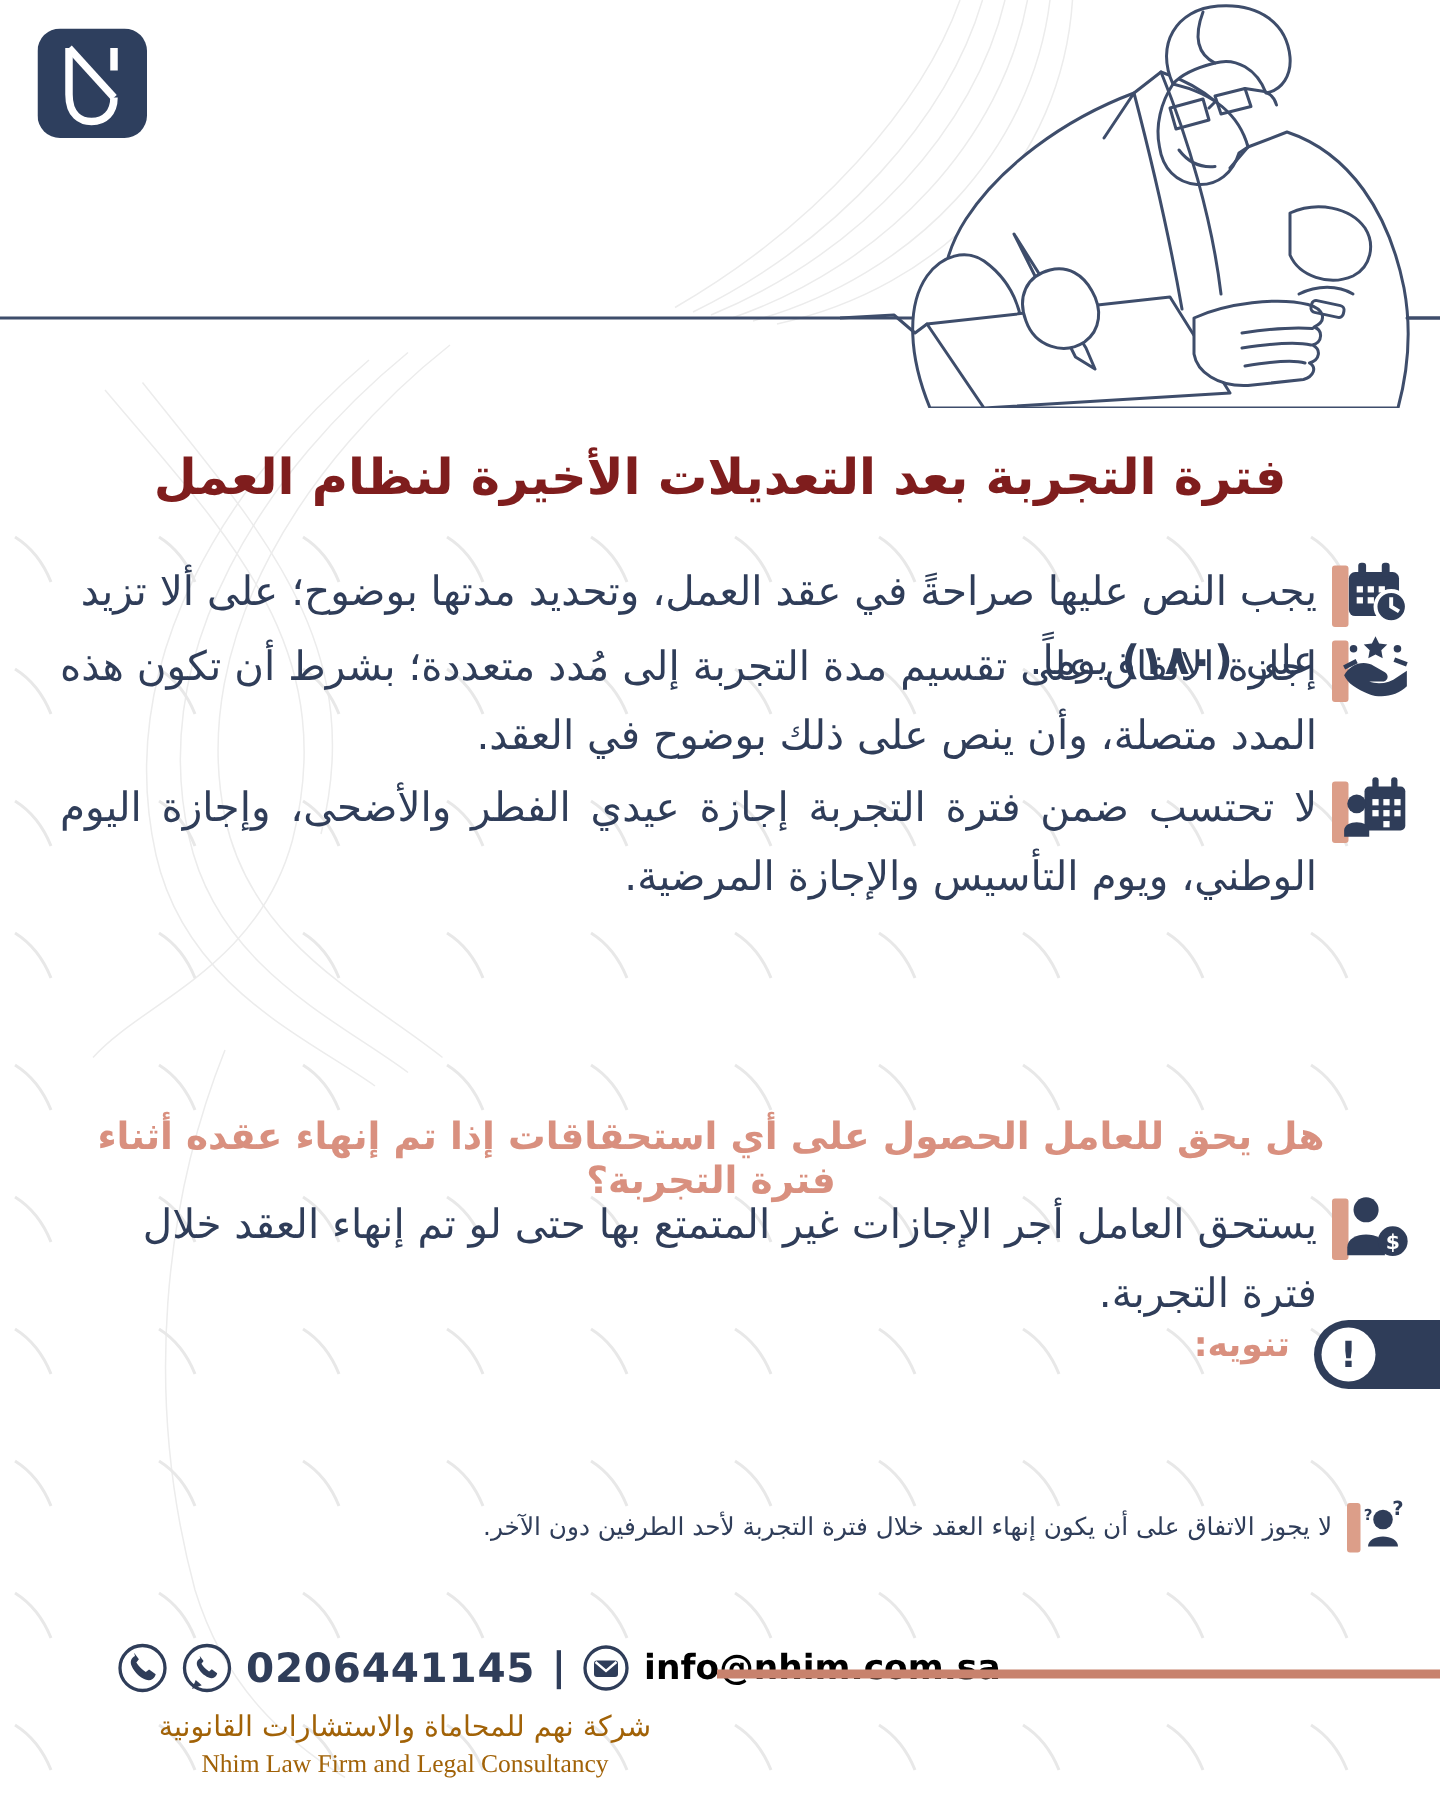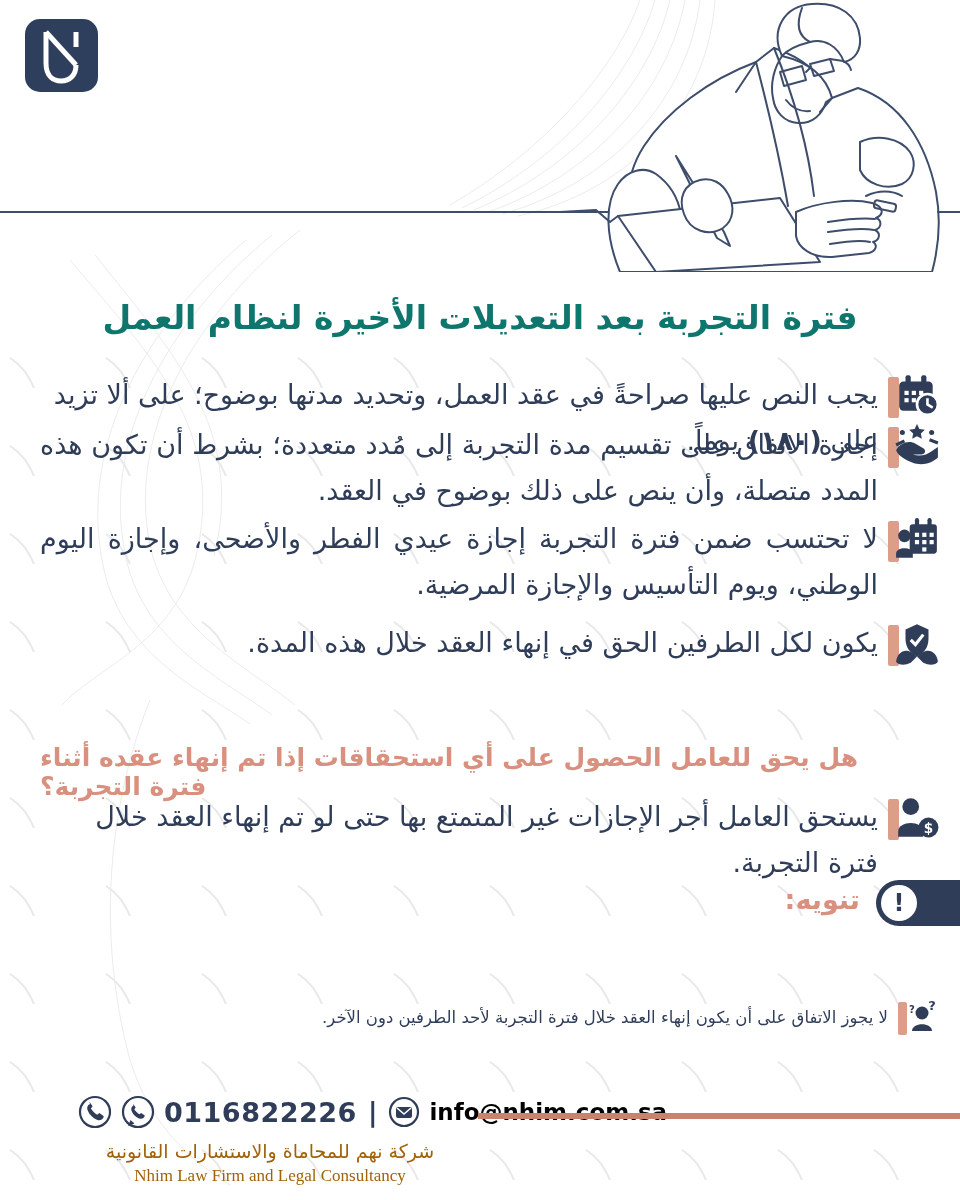--- a/index.html
+++ b/index.html
@@ -3,41 +3,41 @@
 <meta charset="utf-8">
 <style>
   html,body{margin:0;padding:0;background:#fff;}
   .page{position:relative;width:960px;height:1200px;background:#ffffff;overflow:hidden;
         font-family:"DejaVu Sans",sans-serif;color:#2f3d59;}
   .decor{position:absolute;inset:0;z-index:0;}
   .divider{position:absolute;left:0;top:211px;width:960px;height:2px;background:#3e4d6b;z-index:0;}
   .logo{position:absolute;left:25px;top:19px;width:73px;height:73px;z-index:2;}
   .illus{position:absolute;right:0;top:0;width:400px;height:272px;z-index:1;}
   .title{position:absolute;left:0;top:276px;width:100%;text-align:center;z-index:2;
-         font-size:33px;font-weight:bold;color:#0f766e;direction:rtl;}
+         font-size:33px;font-weight:bold;color:#7f1d1d;direction:rtl;}
   .point{position:absolute;right:20px;left:40px;display:flex;direction:rtl;gap:10px;z-index:2;}
   .ic{position:relative;flex:0 0 52px;height:48px;}
   .ic .bar{position:absolute;left:0;top:5px;width:11px;height:41px;background:#dc9e89;border-radius:2px;}
   .ic svg{position:absolute;right:0;top:0;}
   .ic.sm{flex:0 0 42px;height:40px;}
   .ic.sm .bar{top:4px;height:33px;width:9px;}
   .ptext{flex:1;font-size:27px;line-height:46px;text-align:justify;color:#2f3d59;}
   .ptext.single{text-align:right;}
   .ptext b{font-weight:bold;}
   .p1{top:372px;} .p2{top:422px;} .p3{top:516px;} .p4{top:620px;}
   .question{position:absolute;right:52px;left:40px;top:722px;z-index:2;direction:rtl;
-            font-size:25px;font-weight:bold;color:#d9907f;text-align:left;}
+            font-size:25px;font-weight:bold;color:#d9907f;text-align:center;}
   .p5{top:794px;}
   .ptext.sm{font-size:16.5px;line-height:40px;text-align:right;}
   .p6{top:950px;} .p7{top:998px;}
   .notice-pill{position:absolute;right:0;top:880px;width:84px;height:46px;background:#2f3d59;
                border-radius:26px 0 0 26px;z-index:2;}
   .notice-excl{position:absolute;left:5px;top:5px;width:36px;height:36px;background:#fff;border-radius:50%;
                color:#2f3d59;font-weight:bold;font-size:24px;text-align:center;line-height:36px;}
-  .notice-title{position:absolute;right:100px;top:884px;font-size:27px;font-weight:bold;color:#d9907f;
+  .notice-title{position:absolute;right:100px;top:884px;font-size:23px;font-weight:bold;color:#d9907f;
                 direction:rtl;z-index:2;}
   .contact{position:absolute;left:78px;top:1092px;height:40px;display:flex;align-items:center;gap:9px;
            direction:ltr;z-index:2;}
   .contact .num{font-size:27px;font-weight:bold;color:#2f3d59;letter-spacing:.5px;}
   .contact .sep{font-size:26px;font-weight:bold;color:#2f3d59;margin:0 2px;}
   .contact .mail{font-size:23px;font-weight:bold;color:#000000;}
   .rule{position:absolute;left:478px;right:0;top:1113px;height:6px;background:#c8826d;z-index:2;}
   .firm{position:absolute;left:55px;width:430px;text-align:center;z-index:2;color:#a16207;}
   .firm.ar{top:1140px;font-size:19px;direction:rtl;}
   .firm.en{top:1166px;font-size:17px;font-family:"Liberation Serif","DejaVu Serif",serif;}
@@ -165,34 +165,20 @@
               <rect x="27" y="30" width="4" height="4"></rect>
             </g>
             <circle cx="10" cy="19" r="6"></circle>
             <path d="M2,36 C2,29 18,29 18,36 L18,40 L2,40 Z"></path>
           </g>
         </svg>
     </div>
     <div class="ptext">لا تحتسب ضمن فترة التجربة إجازة عيدي الفطر والأضحى، وإجازة اليوم الوطني، ويوم التأسيس والإجازة المرضية.</div>
   </div>
 
-  <div class="point p4">
-    <div class="ic">
-        <span class="bar"></span>
-      <svg width="46" height="46" viewBox="0 0 44 44">
-          <g fill="#2f3d59">
-            <path d="M22,4 L33,9 V18 C33,27 28,32 22,35 C16,32 11,27 11,18 V9 Z"></path>
-            <path d="M16,19 l4.5,4.5 L28,14" stroke="#fff" stroke-width="3" fill="none"></path>
-            <path d="M2,40 C3,31 10,27 17,31 L22,35 L16,41 C10,44 4,43 2,40 Z"></path>
-            <path d="M42,40 C41,31 34,27 27,31 L22,35 L28,41 C34,44 40,43 42,40 Z"></path>
-          </g>
-        </svg>
-    </div>
-    <div class="ptext single">يكون لكل الطرفين الحق في إنهاء العقد خلال هذه المدة.</div>
-  </div>
 
   <h2 class="question">هل يحق للعامل الحصول على أي استحقاقات إذا تم إنهاء عقده أثناء فترة التجربة؟</h2>
 
   <div class="point p5">
     <div class="ic">
         <span class="bar"></span>
       <svg width="46" height="46" viewBox="0 0 44 44">
           <g fill="#2f3d59">
             <circle cx="16" cy="12" r="8"></circle>
             <path d="M4,36 C4,25 28,25 28,36 L28,41 L4,41 Z"></path>
@@ -228,21 +214,21 @@
   <div class="contact">
     <svg width="34" height="34" viewBox="0 0 34 34">
         <circle cx="17" cy="17" r="15" stroke="#2f3d59" stroke-width="2.2" fill="none"></circle>
         <path d="M12,9 c-2.5,1.2 -3.5,3.6 -2.3,6.5 c1.6,4 5.2,7.6 9.2,9.2 c2.9,1.2 5.3,.2 6.5,-2.3 l.4,-1.2 -4.4,-3.2 -2.2,1.7 c-2.6,-1.6 -4.7,-3.7 -6.3,-6.3 l1.7,-2.2 -3.2,-4.4 Z" fill="#2f3d59"></path>
       </svg>
     <svg width="34" height="34" viewBox="0 0 34 34">
         <circle cx="17" cy="17" r="15" stroke="#2f3d59" stroke-width="2.2" fill="none"></circle>
         <path d="M7,31 l2.5,-6 4,3.5 Z" fill="#2f3d59"></path>
         <path d="M12.5,10.5 c-2,1 -2.8,3 -1.9,5.4 c1.3,3.3 4.2,6.2 7.5,7.5 c2.4,.9 4.4,.1 5.4,-1.9 l.3,-1 -3.6,-2.6 -1.8,1.4 c-2.1,-1.3 -3.8,-3 -5.1,-5.1 l1.4,-1.8 -2.6,-3.6 Z" fill="#2f3d59"></path>
       </svg>
-    <span class="num">0116822226</span>
+    <span class="num">0206441145</span>
     <span class="sep">|</span>
     <svg width="32" height="32" viewBox="0 0 32 32">
         <circle cx="16" cy="16" r="14" stroke="#2f3d59" stroke-width="2.2" fill="none"></circle>
         <rect x="8" y="11" width="16" height="11" rx="2" fill="#2f3d59"></rect>
         <path d="M9,12 L16,18 L23,12" stroke="#fff" stroke-width="1.6" fill="none"></path>
       </svg>
     <span class="mail">info@nhim.com.sa</span>
   </div>
 
   <div class="rule"></div>

